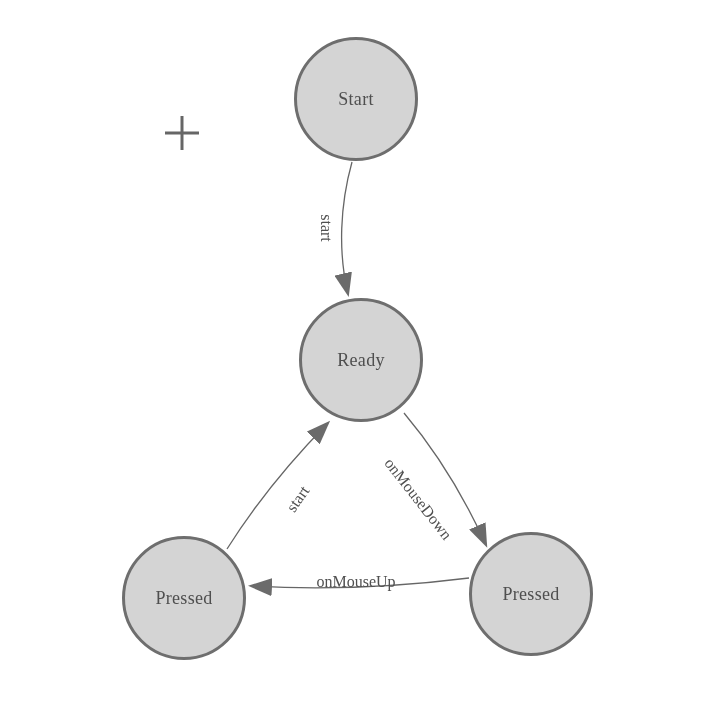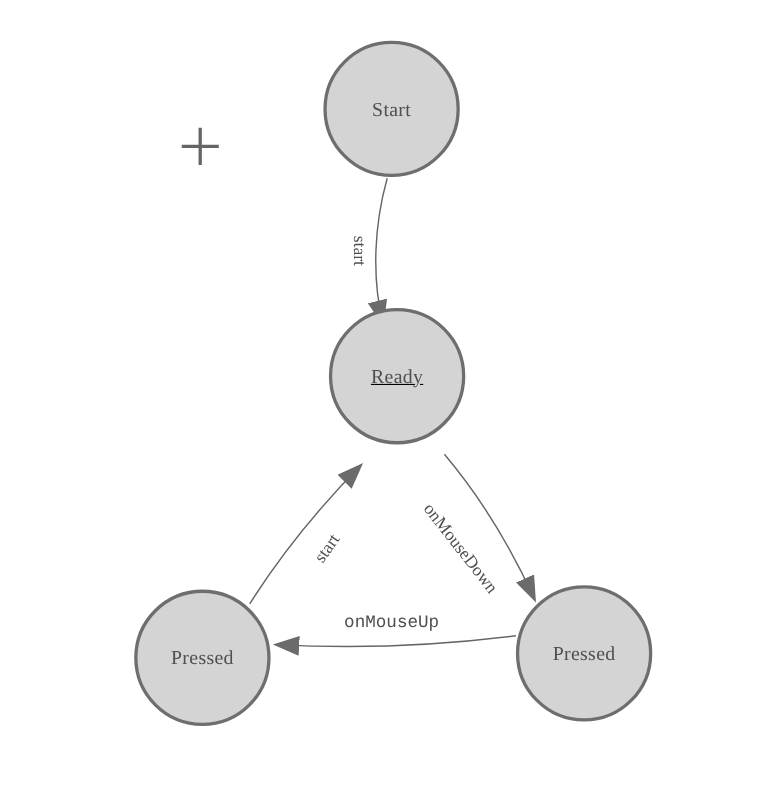--- a/index.html
+++ b/index.html
@@ -52,28 +52,28 @@
   </svg>
 
   <svg class="cursor-glyph" width="34" height="34" viewBox="0 0 34 34" xmlns="http://www.w3.org/2000/svg" style="left: 165px; top: 116px;">
     <line x1="0" y1="17" x2="34" y2="17"></line>
     <line x1="17" y1="0" x2="17" y2="34"></line>
   </svg>
 
   <div class="node" style="left: 294px; top: 37px; width: 124px; height: 124px;">
     <span class="node-label">Start</span>
   </div>
-  <div class="node" style="left: 299px; top: 280px; width: 124px; height: 124px; text-decoration: underline;">
+  <div class="node" style="left: 299px; top: 298px; width: 124px; height: 124px;">
     <span class="node-label">Ready</span>
   </div>
   <div class="node" style="left: 122px; top: 536px; width: 124px; height: 124px;">
     <span class="node-label">Pressed</span>
   </div>
   <div class="node" style="left: 469px; top: 532px; width: 124px; height: 124px;">
     <span class="node-label">Pressed</span>
   </div>
 
   <div class="edge-label" style="left: 326px; top: 228px; transform: translate(-50%, -50%) rotate(90deg);">start</div>
   <div class="edge-label" style="left: 418px; top: 499px; transform: translate(-50%, -50%) rotate(52deg);">onMouseDown</div>
-  <div class="edge-label" style="left: 356px; top: 566px; transform: translate(-50%, -50%) rotate(0deg); font-family: Liberation Mono, monospace;">onMouseUp</div>
+  <div class="edge-label" style="left: 356px; top: 582px; transform: translate(-50%, -50%) rotate(0deg);">onMouseUp</div>
   <div class="edge-label" style="left: 298px; top: 499px; transform: translate(-50%, -50%) rotate(-55deg);">start</div>
 
 </div>
 
 </body></html>

